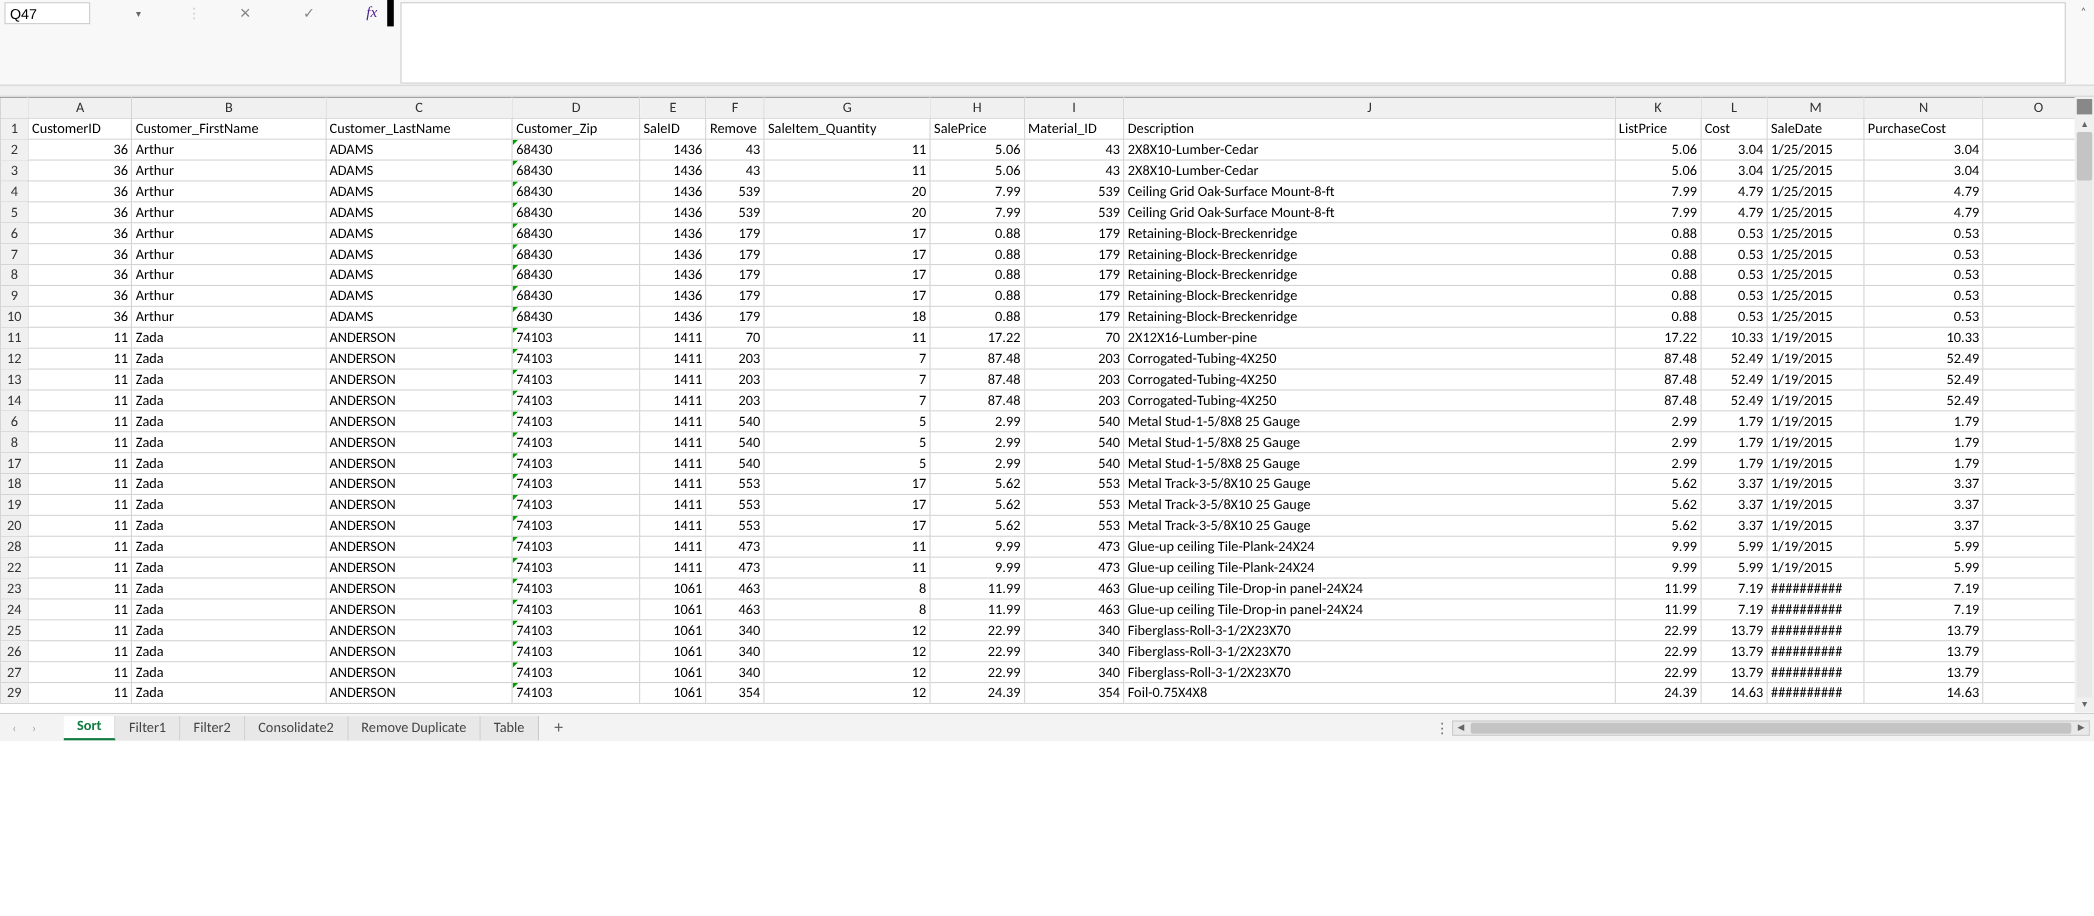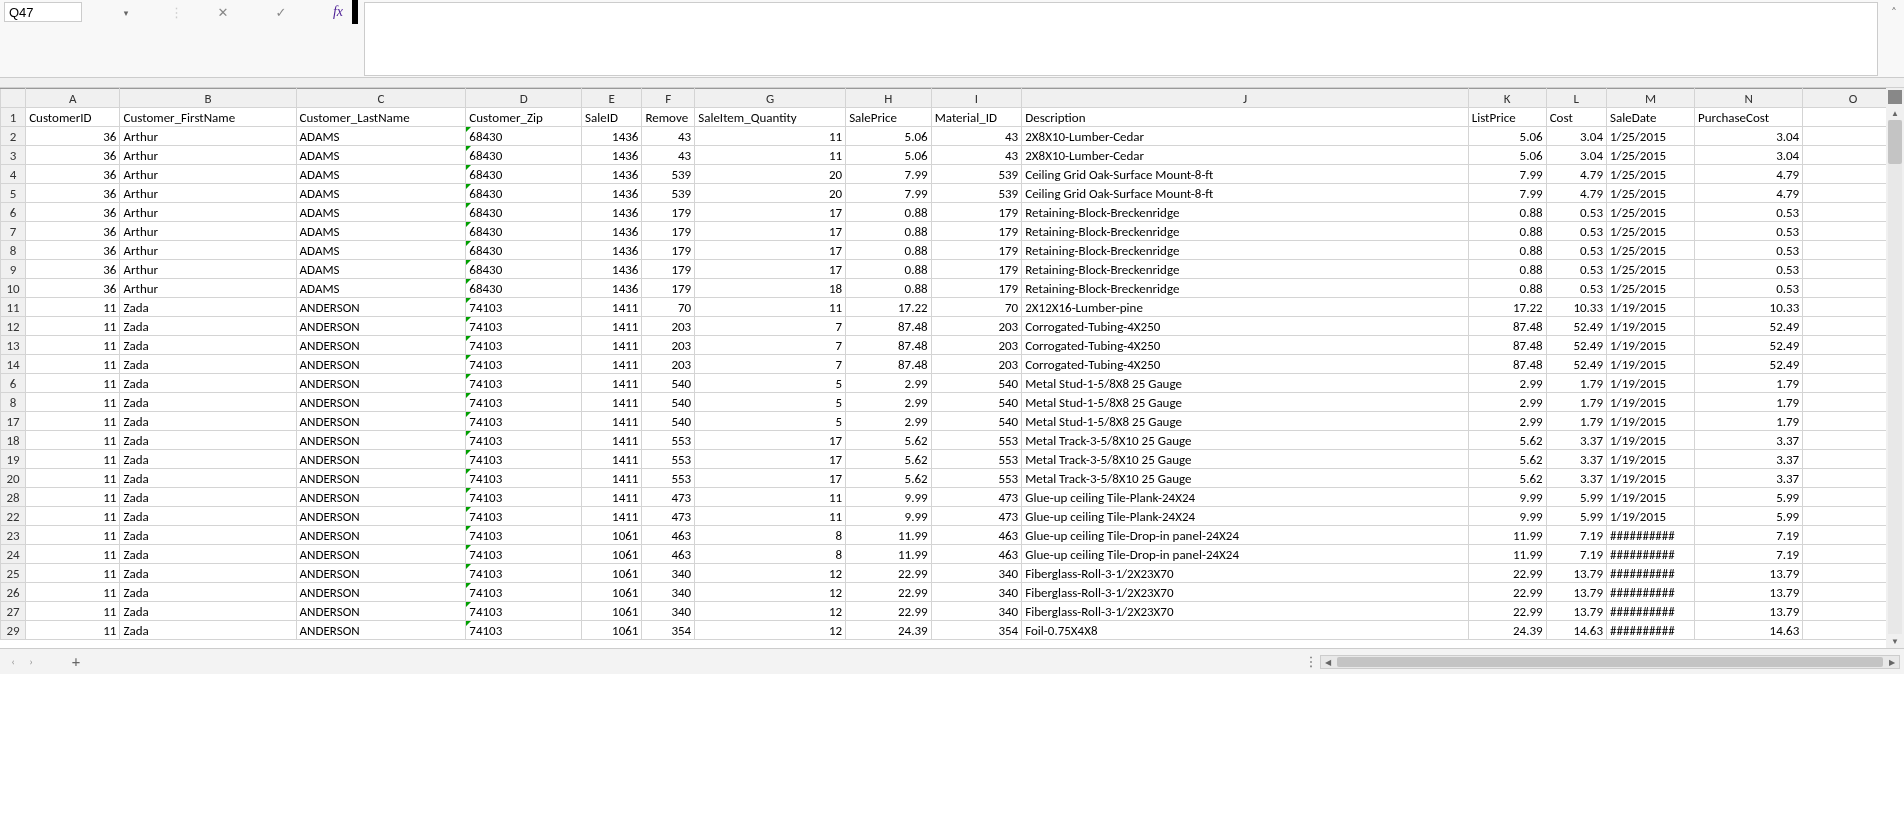--- a/index.html
+++ b/index.html
@@ -622,20 +622,28 @@
         <div class="thumb"></div>
       </div>
     <div class="vbtn">▼</div>
   </div>
 </div>
 
 <div class="tab-bar">
   <div class="tab-nav">‹</div>
   <div class="tab-nav">›</div>
   <div class="tab-sep"></div>
+  <div id="tabs" style="display:flex">
+      <div class="tab active">Sort</div>
+      <div class="tab">Filter1</div>
+      <div class="tab">Filter2</div>
+      <div class="tab">Consolidate2</div>
+      <div class="tab">Remove Duplicate</div>
+      <div class="tab">Table</div>
+    </div>
   <div class="tab-add">+</div>
   <div class="tab-flex"></div>
   <div class="menu-dots">⋮</div>
   <div class="hscroll-track">
     <div class="hscroll-btn">◀</div>
     <div class="hscroll-thumb"></div>
     <div class="hscroll-btn">▶</div>
   </div>
 </div>
 

